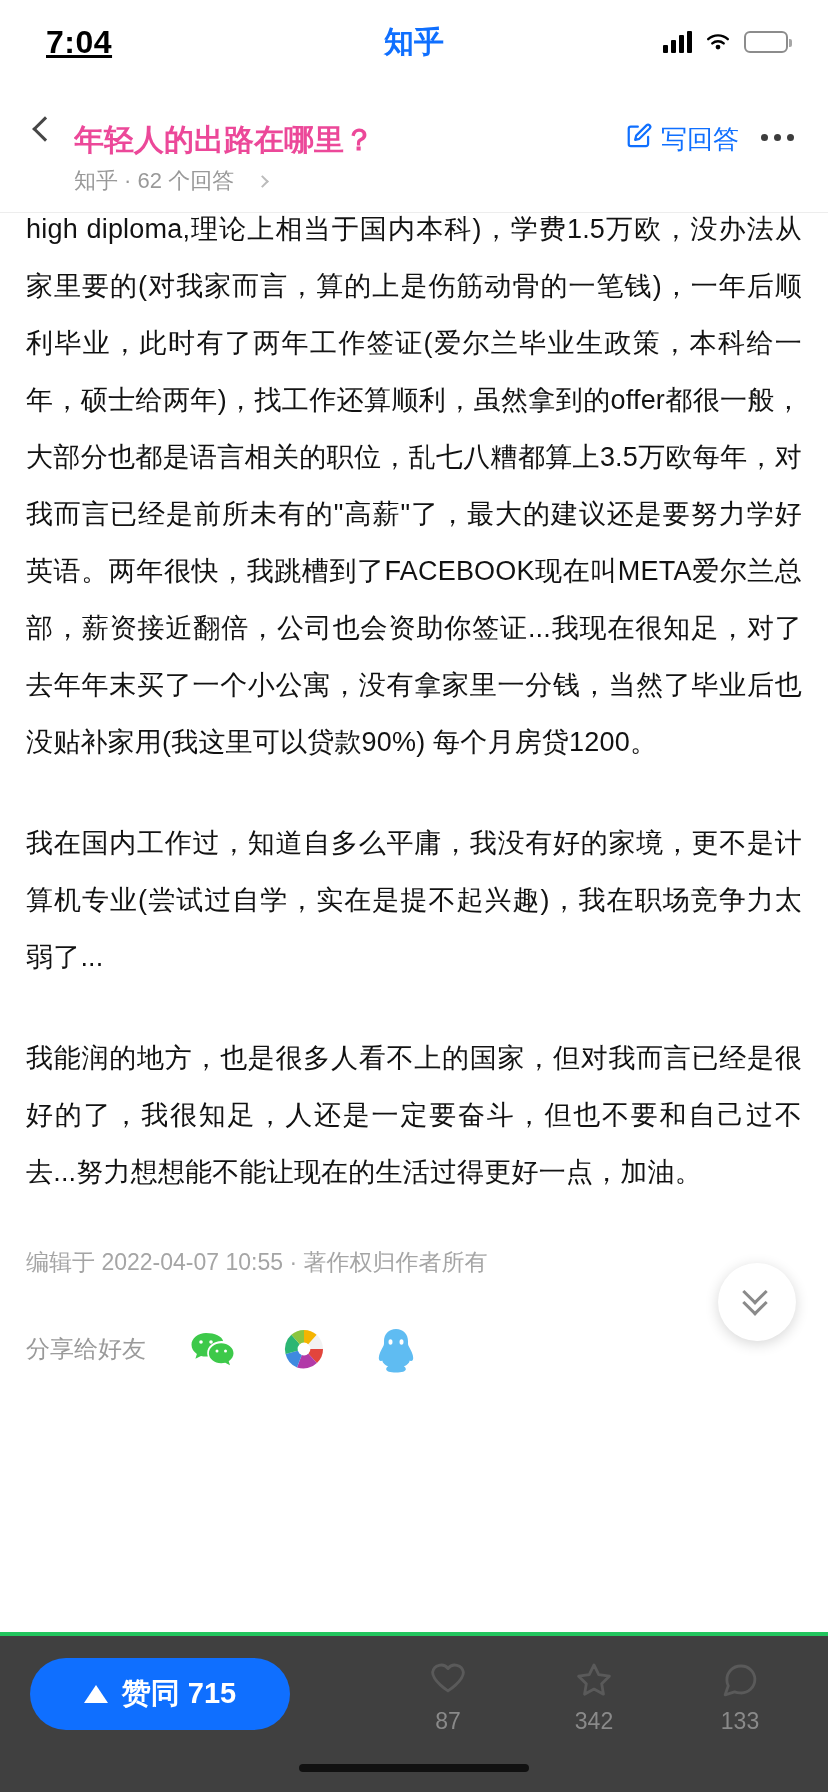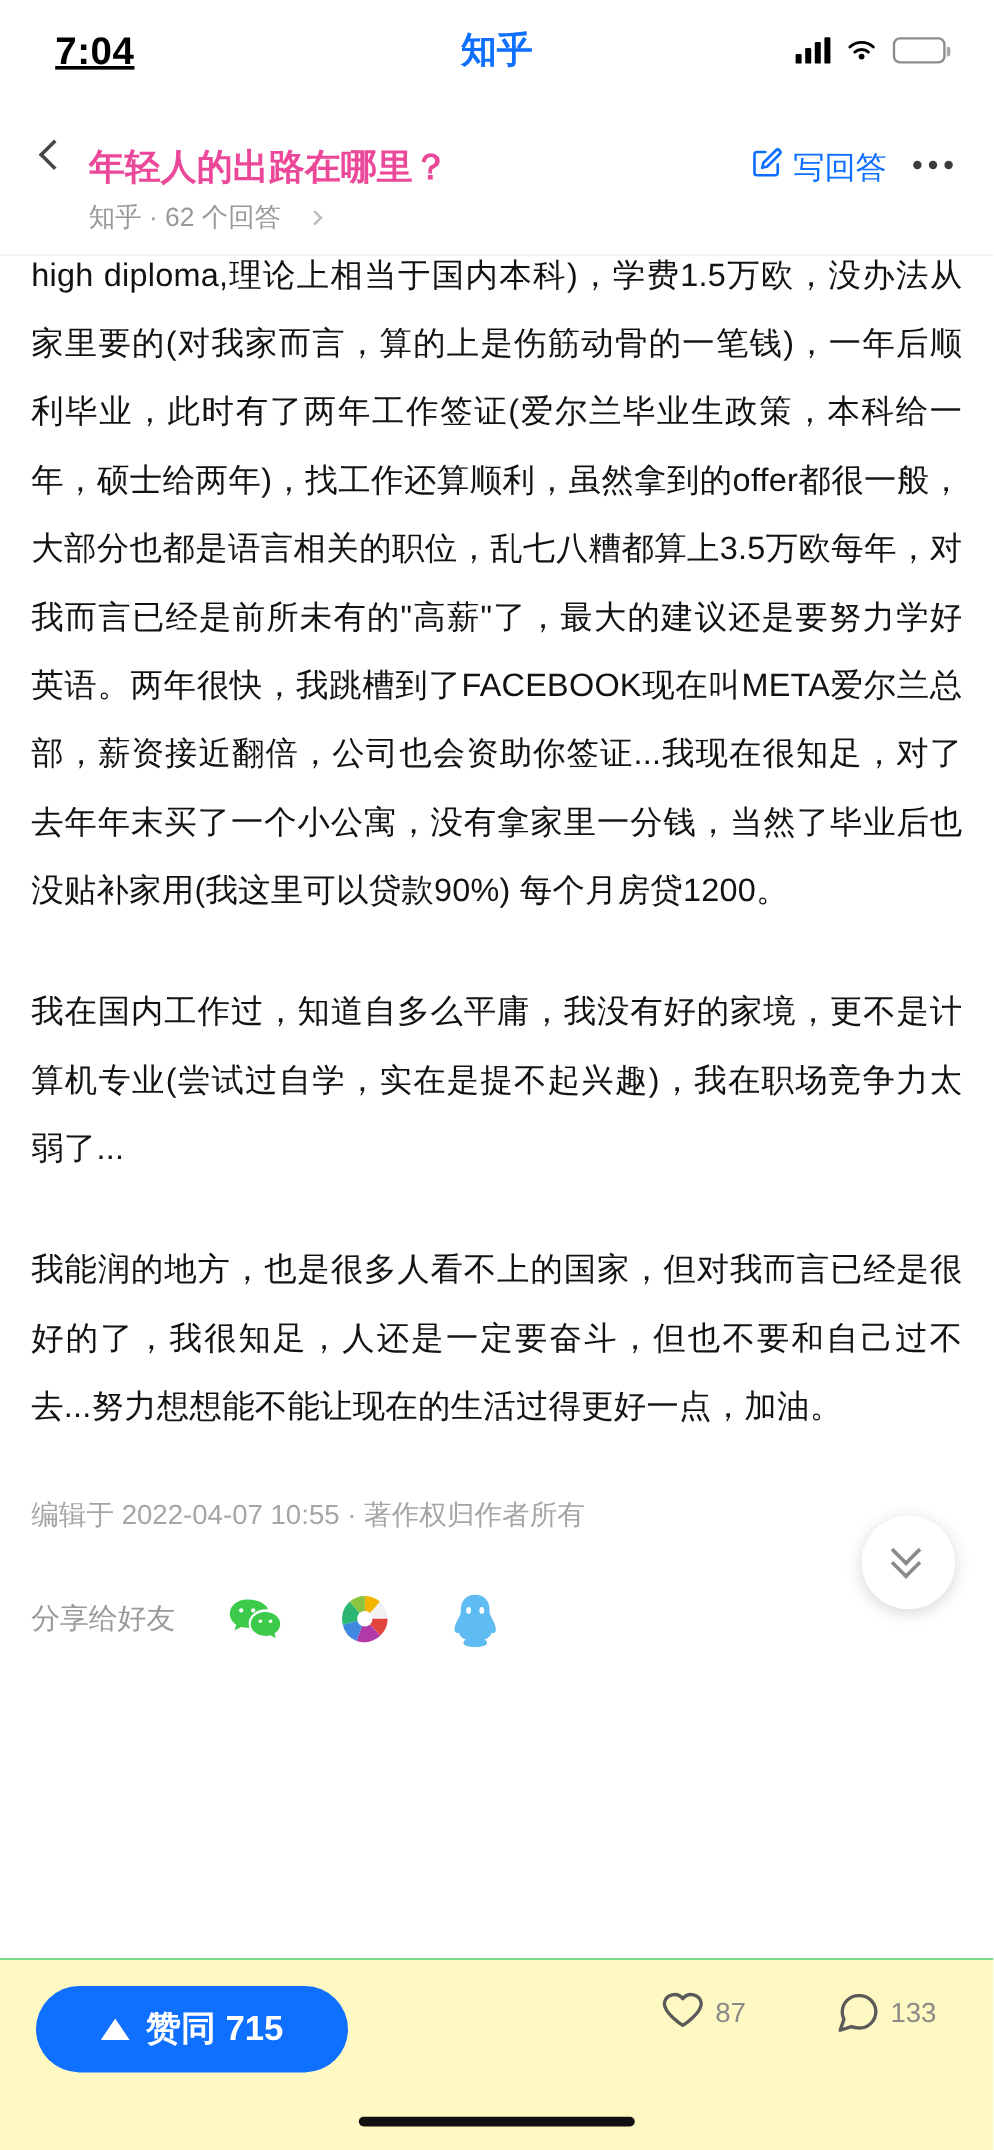--- a/index.html
+++ b/index.html
@@ -215,22 +215,22 @@
   }
   .double-chev i:nth-child(1) { top: -6px; }
   .double-chev i:nth-child(2) { top: 5px; }
 
   
   .bottom-bar {
     position: absolute;
     left: 0; right: 0;
     bottom: 0;
     height: 160px;
-    background: #fef9c3;
-    border-top: 1px solid #22c55e;
+    background: #404040;
+    border-top: 4px solid #22c55e;
     display: flex;
     align-items: flex-start;
     padding: 22px 30px 0 30px;
   }
   .vote-btn {
     background: #0f6fff;
     color: #fff;
     border-radius: 50px;
     height: 72px;
     min-width: 260px;
@@ -250,21 +250,21 @@
   }
   .bottom-actions {
     margin-left: auto;
     display: flex;
     gap: 54px;
     padding-right: 12px;
   }
   .action {
     width: 92px;
     display: flex;
-    flex-direction: row;
+    flex-direction: column;
     align-items: center;
     gap: 6px;
   }
   .action .icon { height: 44px; display: flex; align-items: center; justify-content: center; }
   .action .count { font-size: 23px; color: #8a8a8a; }
 
   .home-indicator {
     position: absolute;
     left: 50%;
     transform: translateX(-50%);
@@ -391,20 +391,28 @@
       <span class="icon">
         <svg width="42" height="42" viewBox="0 0 24 24" fill="none" stroke="#5a5a5a" stroke-width="1.6" stroke-linecap="round" stroke-linejoin="round">
           <path d="M20.8 7.6a4.9 4.9 0 00-8.8-2.1A4.9 4.9 0 003.2 7.6c0 5 8.8 10.6 8.8 10.6s8.8-5.6 8.8-10.6z"></path>
         </svg>
       </span>
       <span class="count">87</span>
     </div>
     <div class="action">
       <span class="icon">
         <svg width="42" height="42" viewBox="0 0 24 24" fill="none" stroke="#5a5a5a" stroke-width="1.6" stroke-linecap="round" stroke-linejoin="round">
+          <path d="M12 3.4l2.7 5.5 6.1.9-4.4 4.3 1 6-5.4-2.9-5.4 2.9 1-6L3.2 9.8l6.1-.9z"></path>
+        </svg>
+      </span>
+      <span class="count">342</span>
+    </div>
+    <div class="action">
+      <span class="icon">
+        <svg width="42" height="42" viewBox="0 0 24 24" fill="none" stroke="#5a5a5a" stroke-width="1.6" stroke-linecap="round" stroke-linejoin="round">
           <path d="M20.5 11.6a7.8 7.8 0 01-8.4 7.8c-1.1 0-2.2-.2-3.2-.6L3.5 20.5l1.8-5.2a7.6 7.6 0 01-.8-3.5 7.8 7.8 0 017.8-7.8h.5a7.8 7.8 0 017.7 7.3z"></path>
         </svg>
       </span>
       <span class="count">133</span>
     </div>
   </div>
 </div>
 
 <div class="home-indicator"></div>
 

